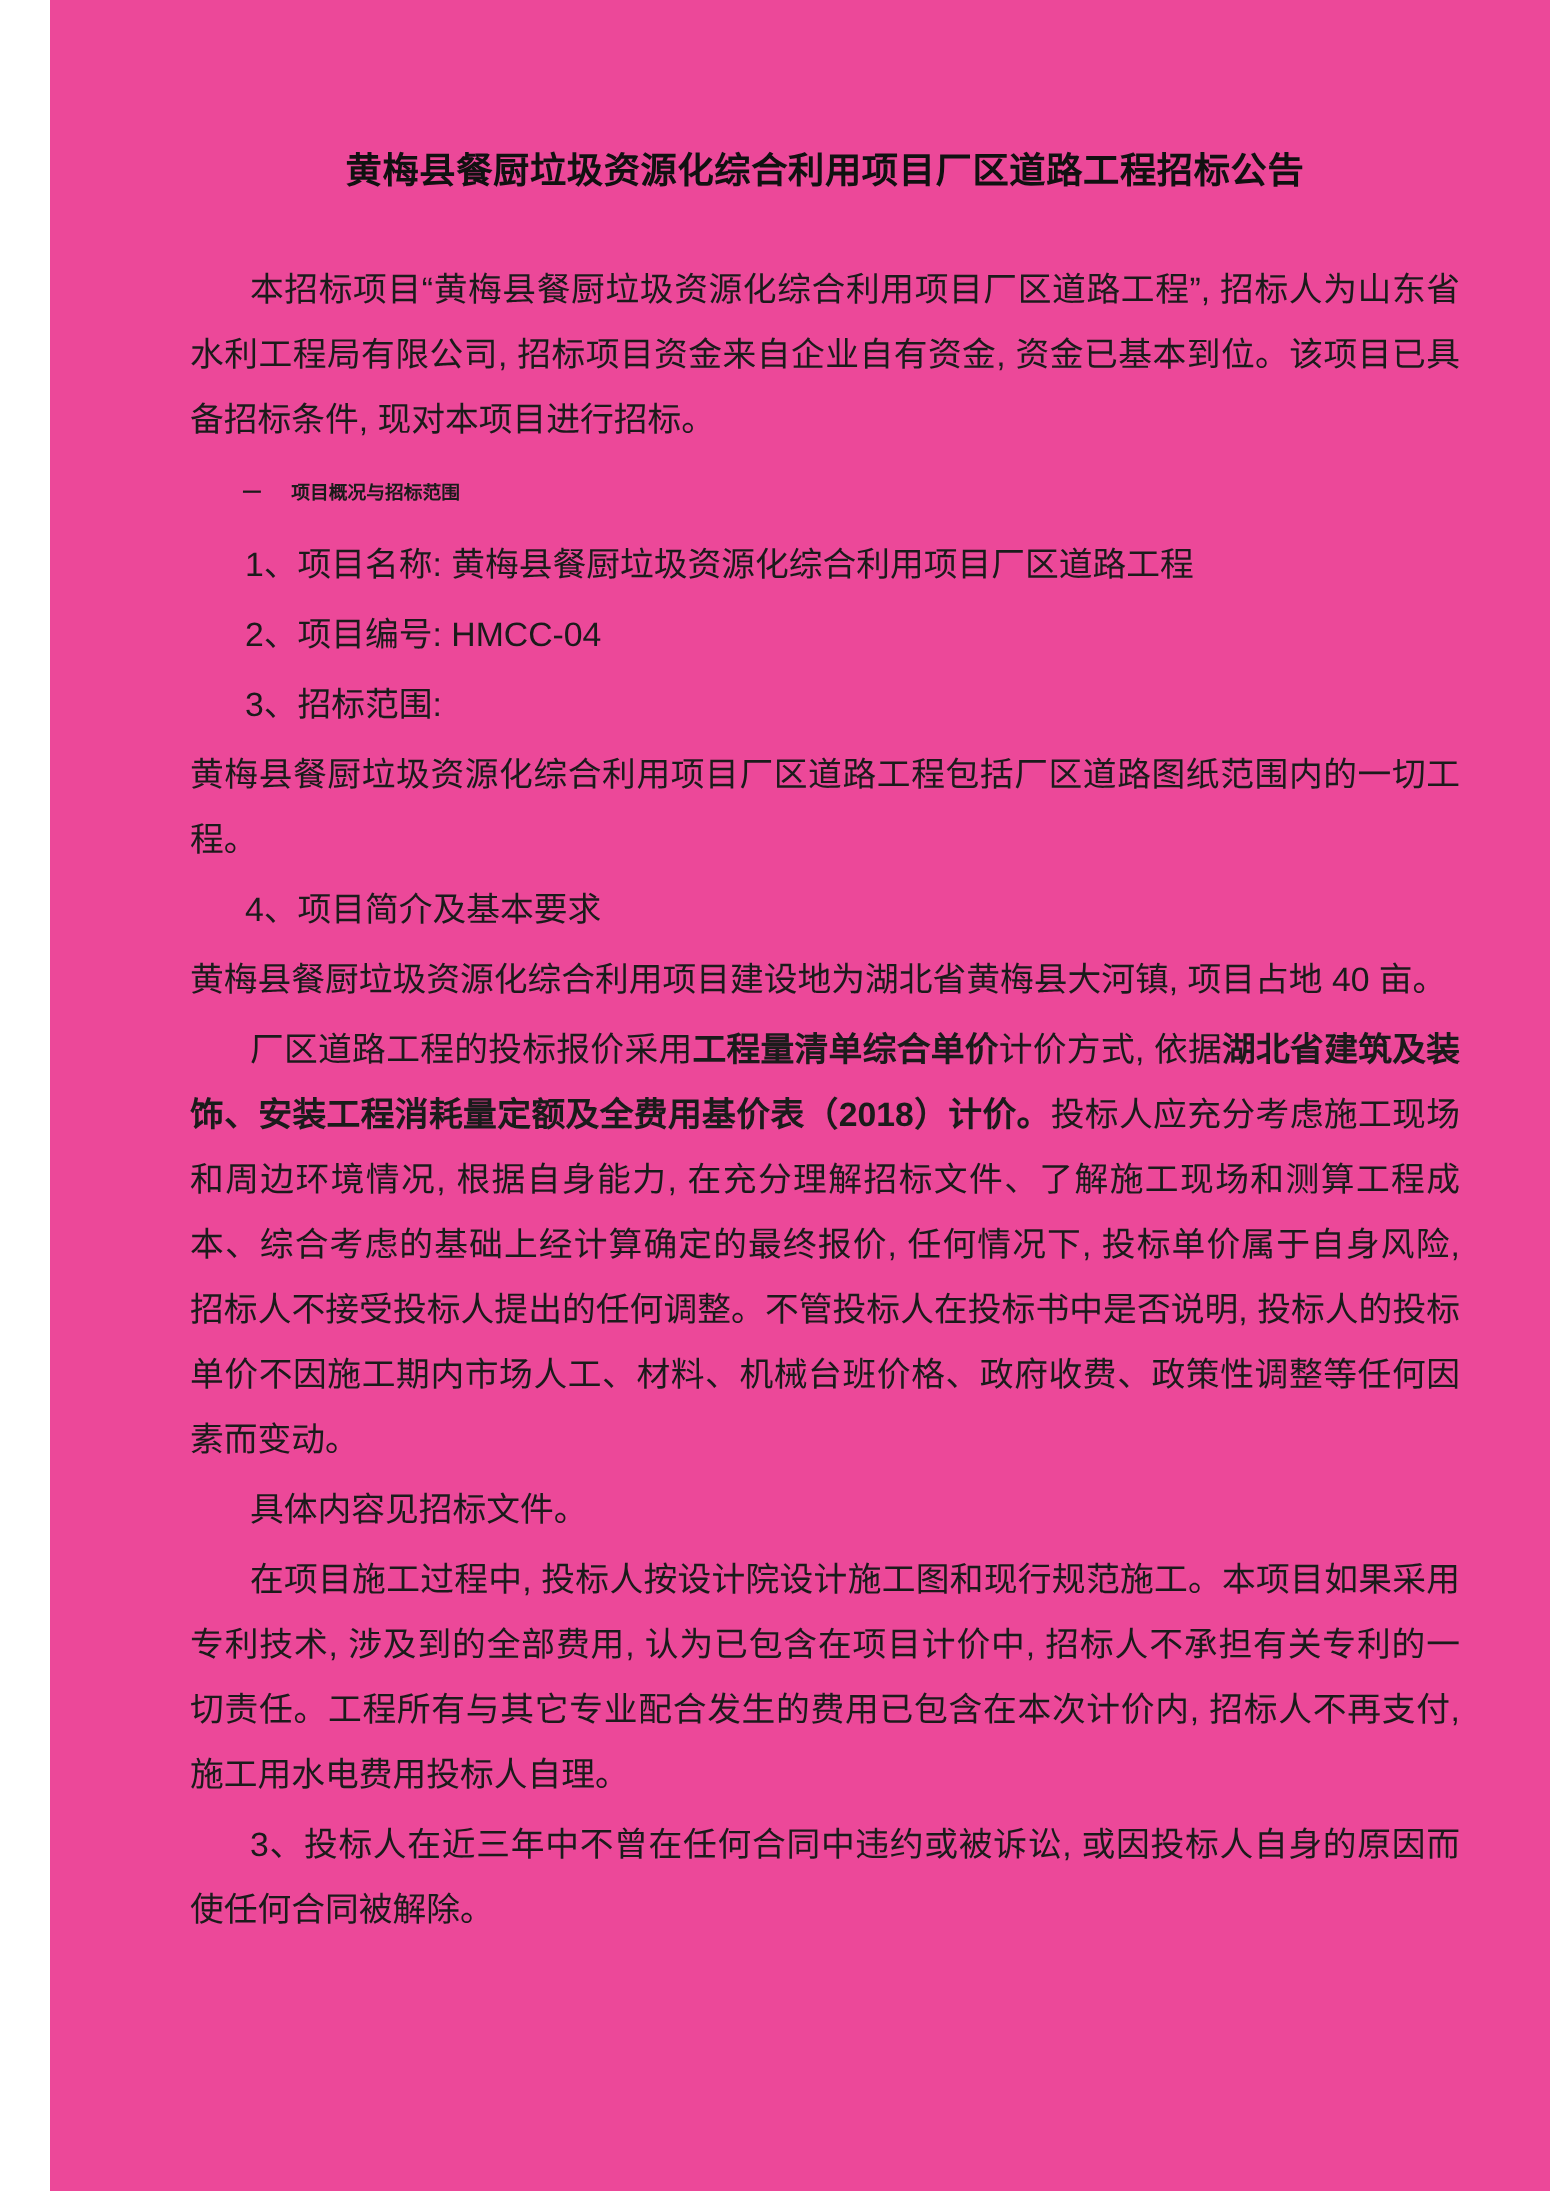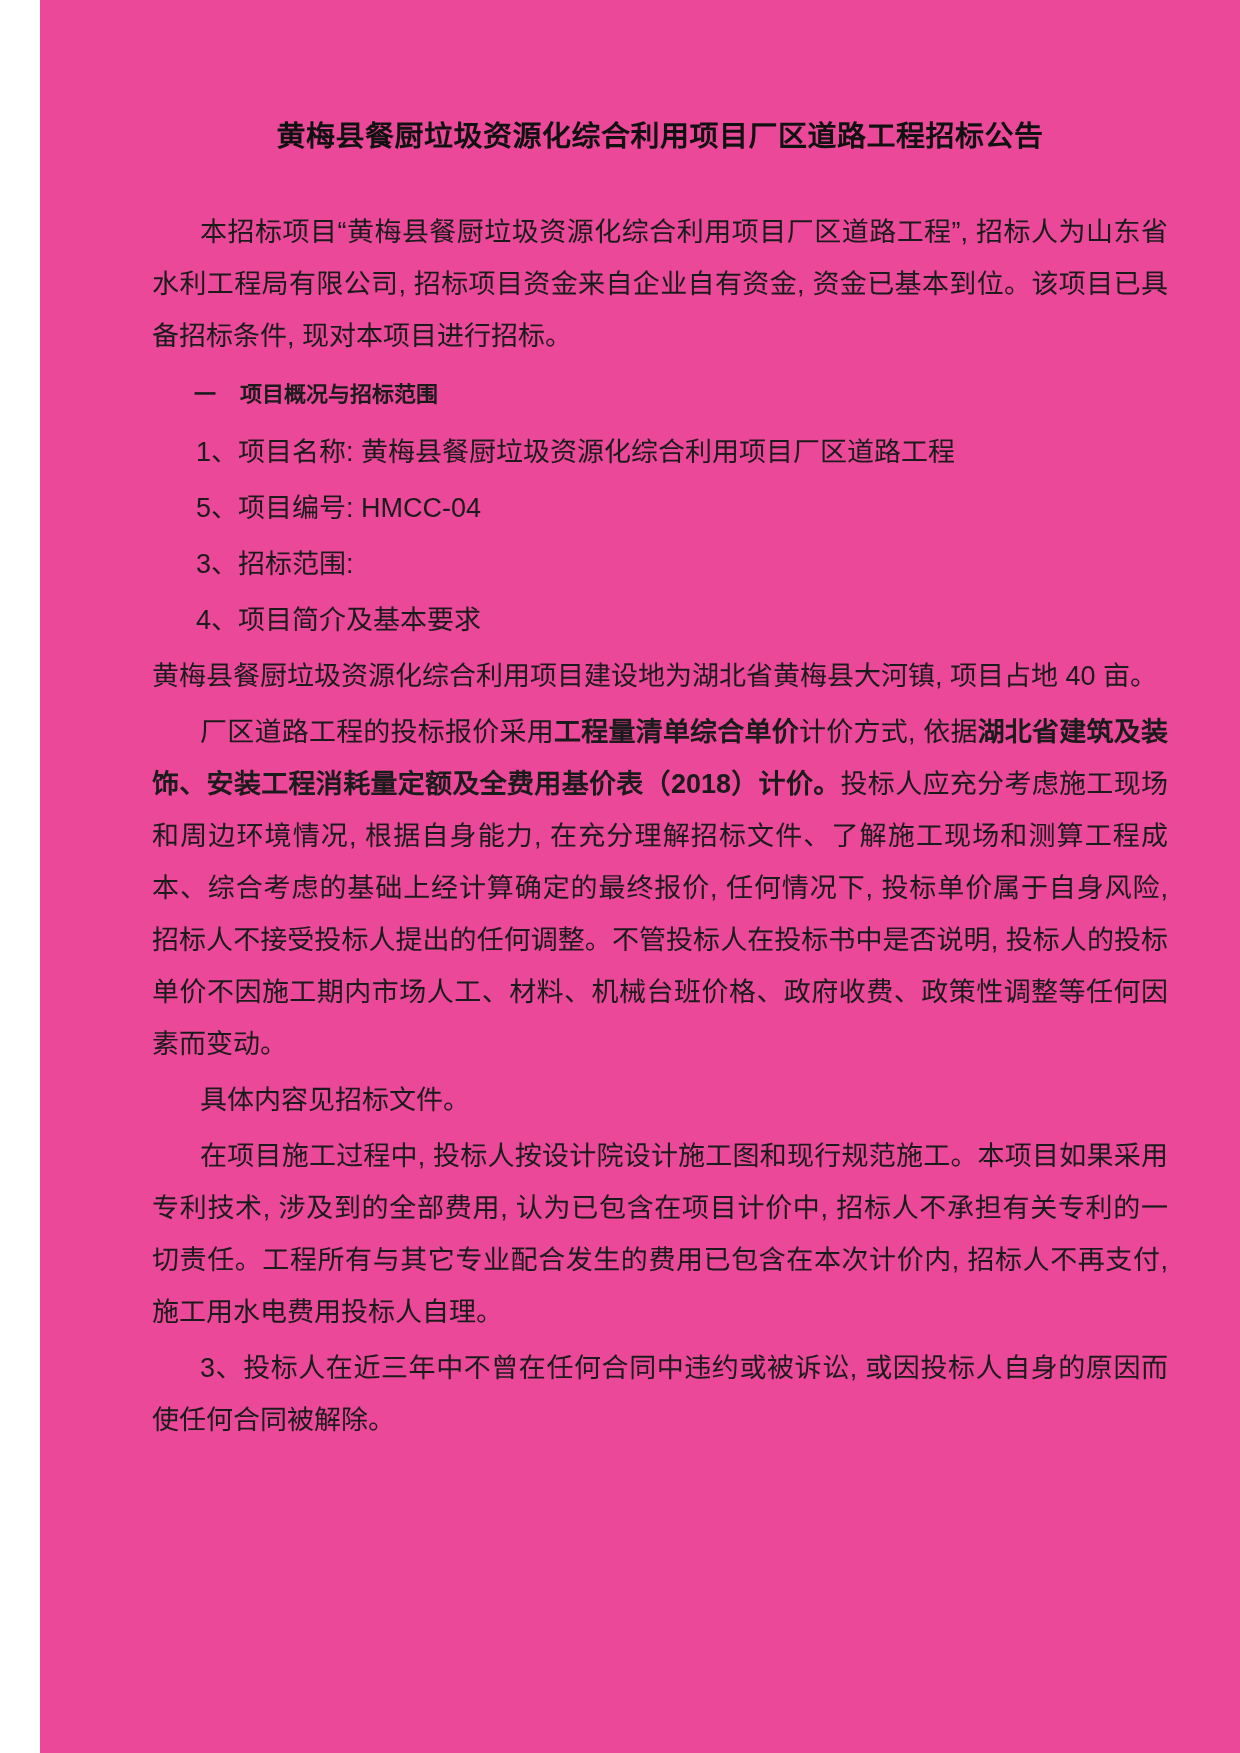--- a/index.html
+++ b/index.html
@@ -40,21 +40,21 @@
     color: #1b1b1b;
   }
   .indent2 {
     text-indent: 48px;
   }
   .noindent {
     text-indent: 0;
   }
   .section-head {
     font-weight: bold;
-    font-size: 22px;
+    font-size: 15px;
     text-indent: 42px;
     line-height: 54px;
     margin-top: 6px;
   }
   .section-head .gap {
     display: inline-block;
     width: 24px;
   }
   .item {
     text-indent: 44px;
@@ -72,24 +72,25 @@
 <div class="page">
 
   <h1 class="doc-title">黄梅县餐厨垃圾资源化综合利用项目厂区道路工程招标公告</h1>
 
   <p class="indent2">本招标项目“黄梅县餐厨垃圾资源化综合利用项目厂区道路工程”, 招标人为山东省水利工程局有限公司, 招标项目资金来自企业自有资金, 资金已基本到位。该项目已具备招标条件, 现对本项目进行招标。</p>
 
   <p class="section-head"><span>一</span><span class="gap"></span><span>项目概况与招标范围</span></p>
 
   <p class="item"><span>1、项目名称:</span>&nbsp;<span>黄梅县餐厨垃圾资源化综合利用项目厂区道路工程</span></p>
 
-  <p class="item"><span>5、项目编号:</span>&nbsp;<span class="mono-num">HMCC-04</span></p>
+  <p class="item"><span>2、项目编号:</span>&nbsp;<span class="mono-num">HMCC-04</span></p>
 
   <p class="item">3、招标范围:</p>
 
+  <p class="noindent">黄梅县餐厨垃圾资源化综合利用项目厂区道路工程包括厂区道路图纸范围内的一切工程。</p>
 
   <p class="item">4、项目简介及基本要求</p>
 
   <p class="noindent">黄梅县餐厨垃圾资源化综合利用项目建设地为湖北省黄梅县大河镇, 项目占地 40 亩。</p>
 
   <p class="indent2"><span>厂区道路工程的投标报价采用</span><span class="bold">工程量清单综合单价</span><span>计价方式, 依据</span><span class="bold">湖北省建筑及装饰、安装工程消耗量定额及全费用基价表（2018）计价。</span><span>投标人应充分考虑施工现场和周边环境情况, 根据自身能力, 在充分理解招标文件、了解施工现场和测算工程成本、综合考虑的基础上经计算确定的最终报价, 任何情况下, 投标单价属于自身风险, 招标人不接受投标人提出的任何调整。不管投标人在投标书中是否说明, 投标人的投标单价不因施工期内市场人工、材料、机械台班价格、政府收费、政策性调整等任何因素而变动。</span></p>
 
   <p class="indent2">具体内容见招标文件。</p>
 
   <p class="indent2">在项目施工过程中, 投标人按设计院设计施工图和现行规范施工。本项目如果采用专利技术, 涉及到的全部费用, 认为已包含在项目计价中, 招标人不承担有关专利的一切责任。工程所有与其它专业配合发生的费用已包含在本次计价内, 招标人不再支付, 施工用水电费用投标人自理。</p>

